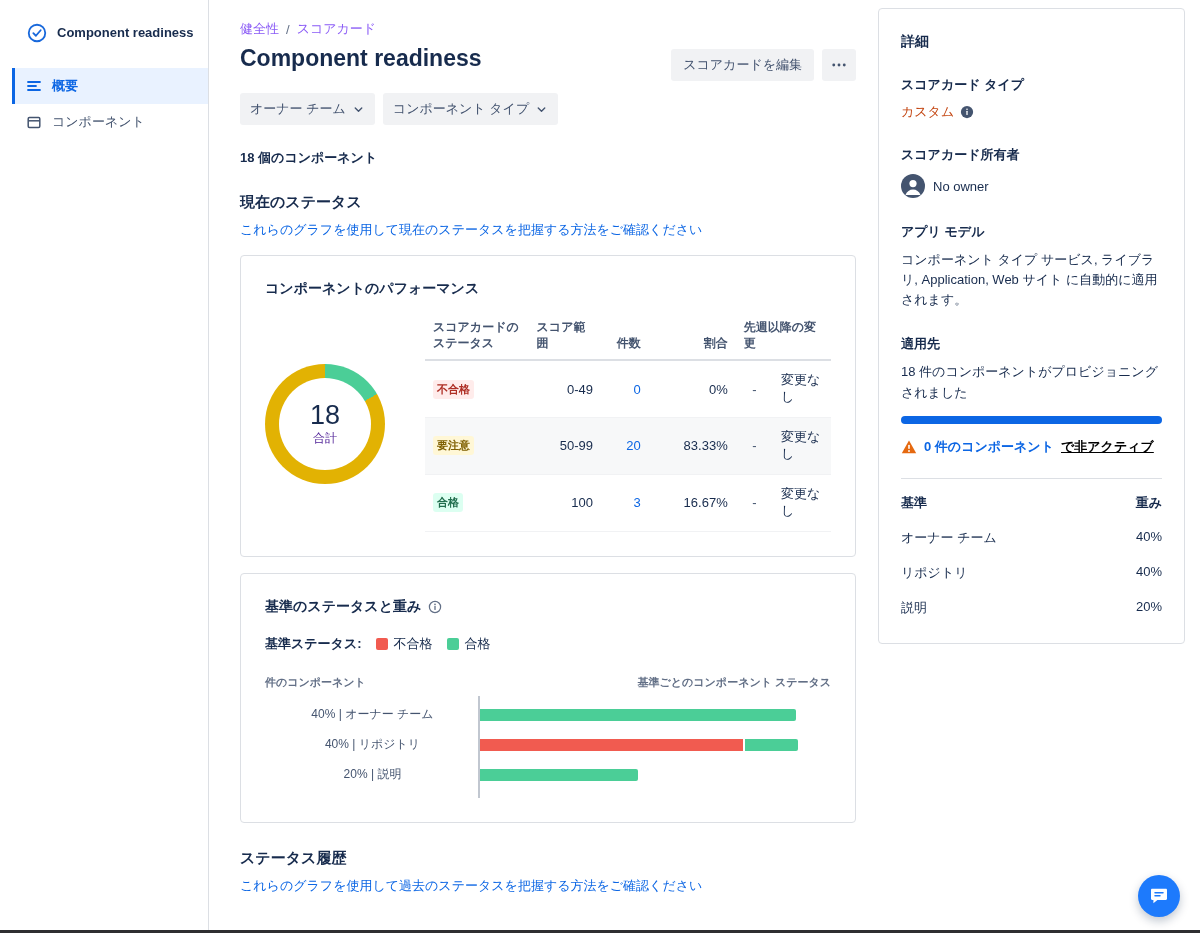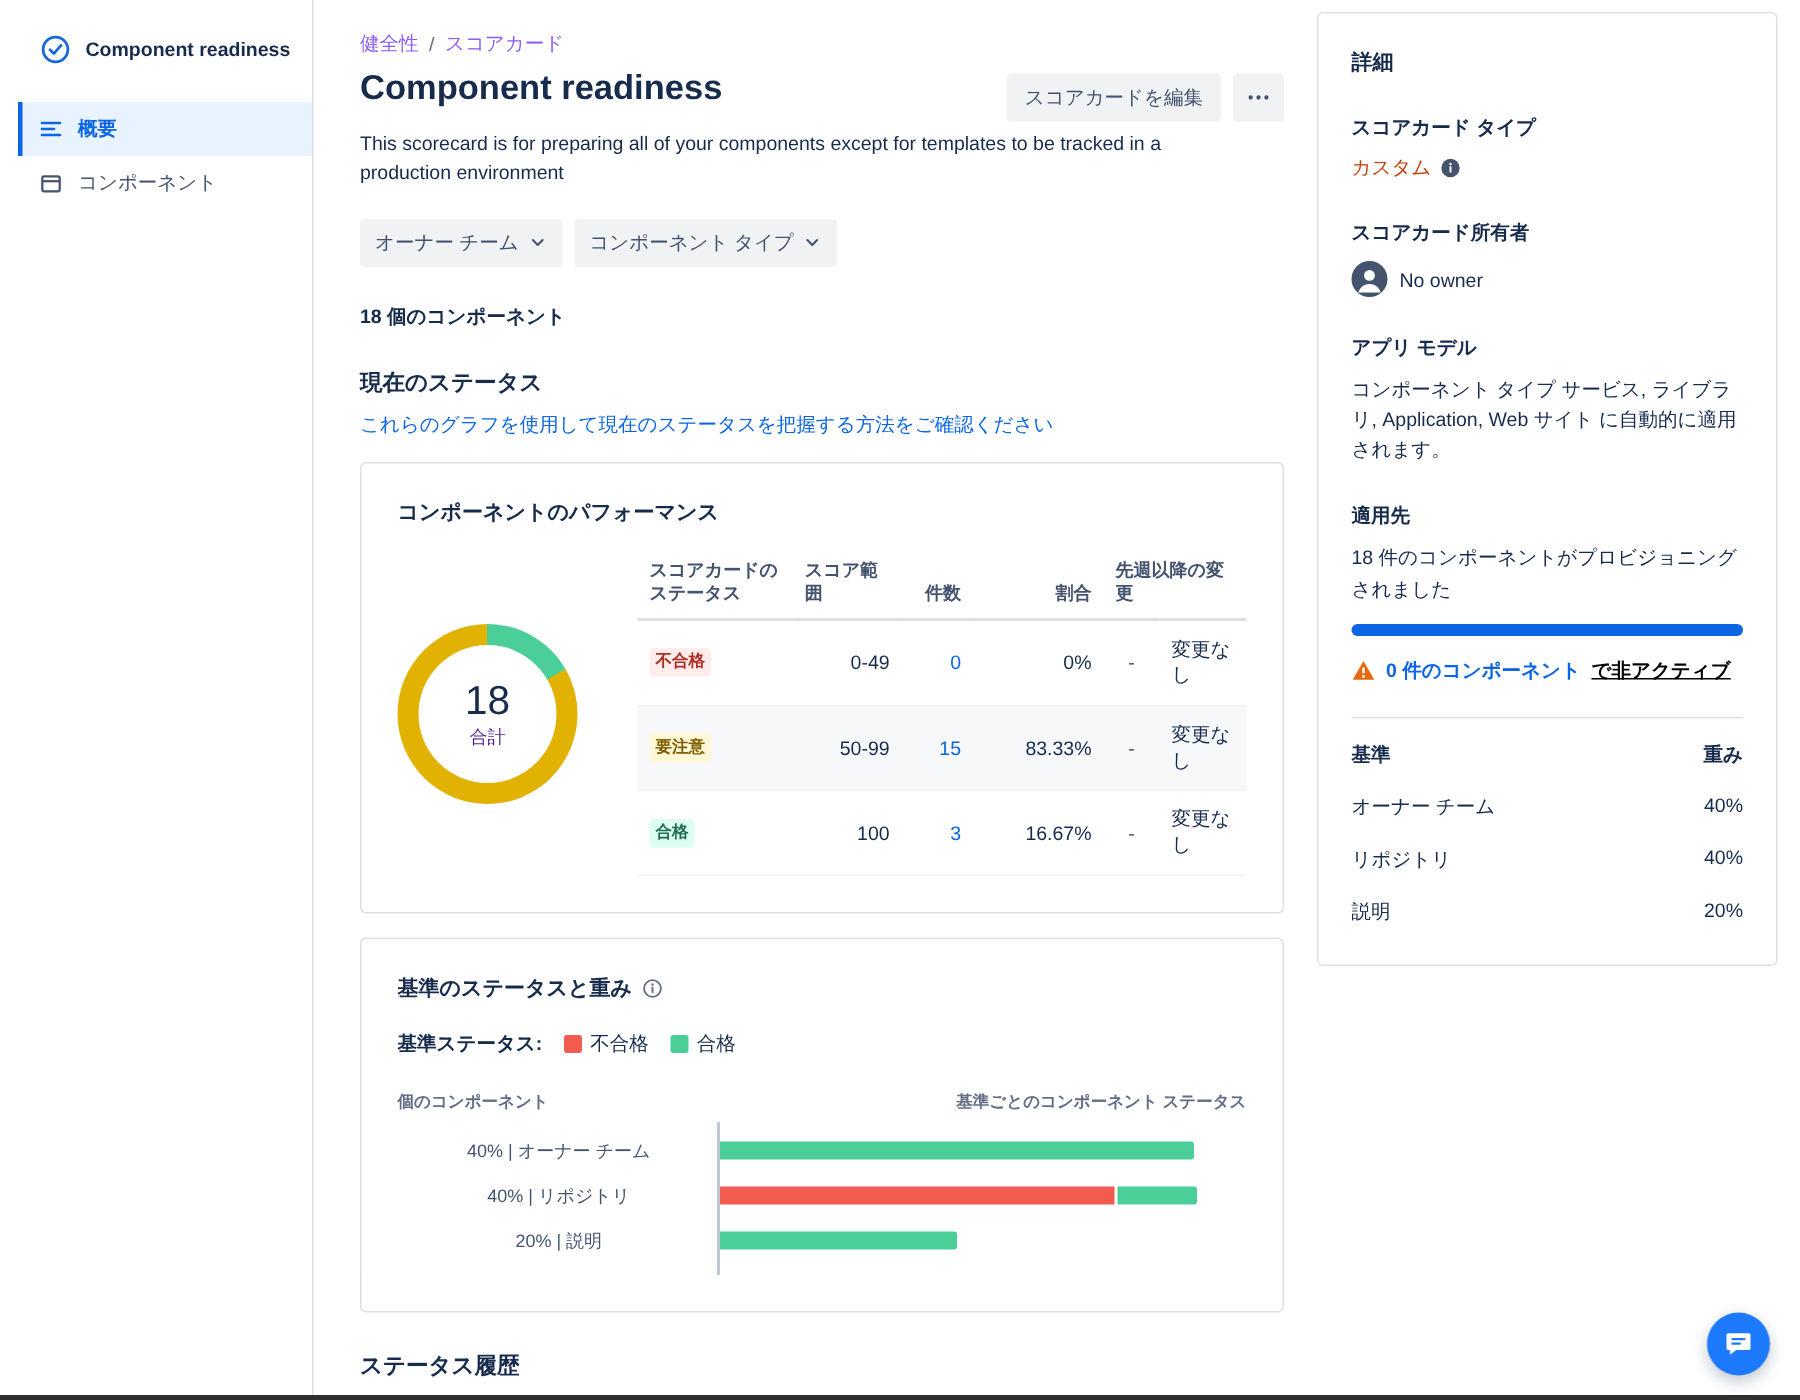--- a/index.html
+++ b/index.html
@@ -162,21 +162,20 @@
               <svg width="18" height="18" viewBox="0 0 24 24" fill="#44546F">
                   <circle cx="5" cy="12" r="1.9"></circle>
                   <circle cx="12" cy="12" r="1.9"></circle>
                   <circle cx="19" cy="12" r="1.9"></circle>
                 </svg>
             </span>
           </button>
         </div>
       </div>
 
-      <p class="description">This scorecard is for preparing all of your components except for templates to be tracked in a production environment</p>
 
       <div class="filters">
         <button class="filter-btn">
           <span>オーナー チーム</span>
           <span style="display:flex;">
             <svg width="13" height="13" viewBox="0 0 16 16">
                 <path d="M4 6.2l4 4 4-4" fill="none" stroke="#44546F" stroke-width="1.7" stroke-linecap="round" stroke-linejoin="round"></path>
               </svg>
           </span>
         </button>
@@ -228,21 +227,21 @@
                 <td><span class="badge badge-fail">不合格</span></td>
                 <td class="num">0-49</td>
                 <td class="num"><a class="count-link">0</a></td>
                 <td class="num">0%</td>
                 <td class="trend">-</td>
                 <td class="change">変更なし</td>
               </tr>
               <tr class="hl">
                 <td><span class="badge badge-warn">要注意</span></td>
                 <td class="num">50-99</td>
-                <td class="num"><a class="count-link">15</a></td>
+                <td class="num"><a class="count-link">20</a></td>
                 <td class="num">83.33%</td>
                 <td class="trend">-</td>
                 <td class="change">変更なし</td>
               </tr>
               <tr>
                 <td><span class="badge badge-pass">合格</span></td>
                 <td class="num">100</td>
                 <td class="num"><a class="count-link">3</a></td>
                 <td class="num">16.67%</td>
                 <td class="trend">-</td>
@@ -270,21 +269,21 @@
           <span class="legend-item">
             <span class="swatch" style="background: rgb(241, 91, 80);"></span>
             <span>不合格</span>
           </span>
           <span class="legend-item">
             <span class="swatch" style="background: rgb(75, 206, 151);"></span>
             <span>合格</span>
           </span>
         </div>
         <div class="axis-labels">
-          <span>個のコンポーネント</span>
+          <span>件のコンポーネント</span>
           <span>基準ごとのコンポーネント ステータス</span>
         </div>
         <div class="bars">
           <div class="bar-row">
             <span class="bar-label">40% | オーナー チーム</span>
             <div class="bar-track">
                 <div class="bar-seg" style="width: 90%; background: rgb(75, 206, 151);"></div>
               </div>
           </div>
           <div class="bar-row">

